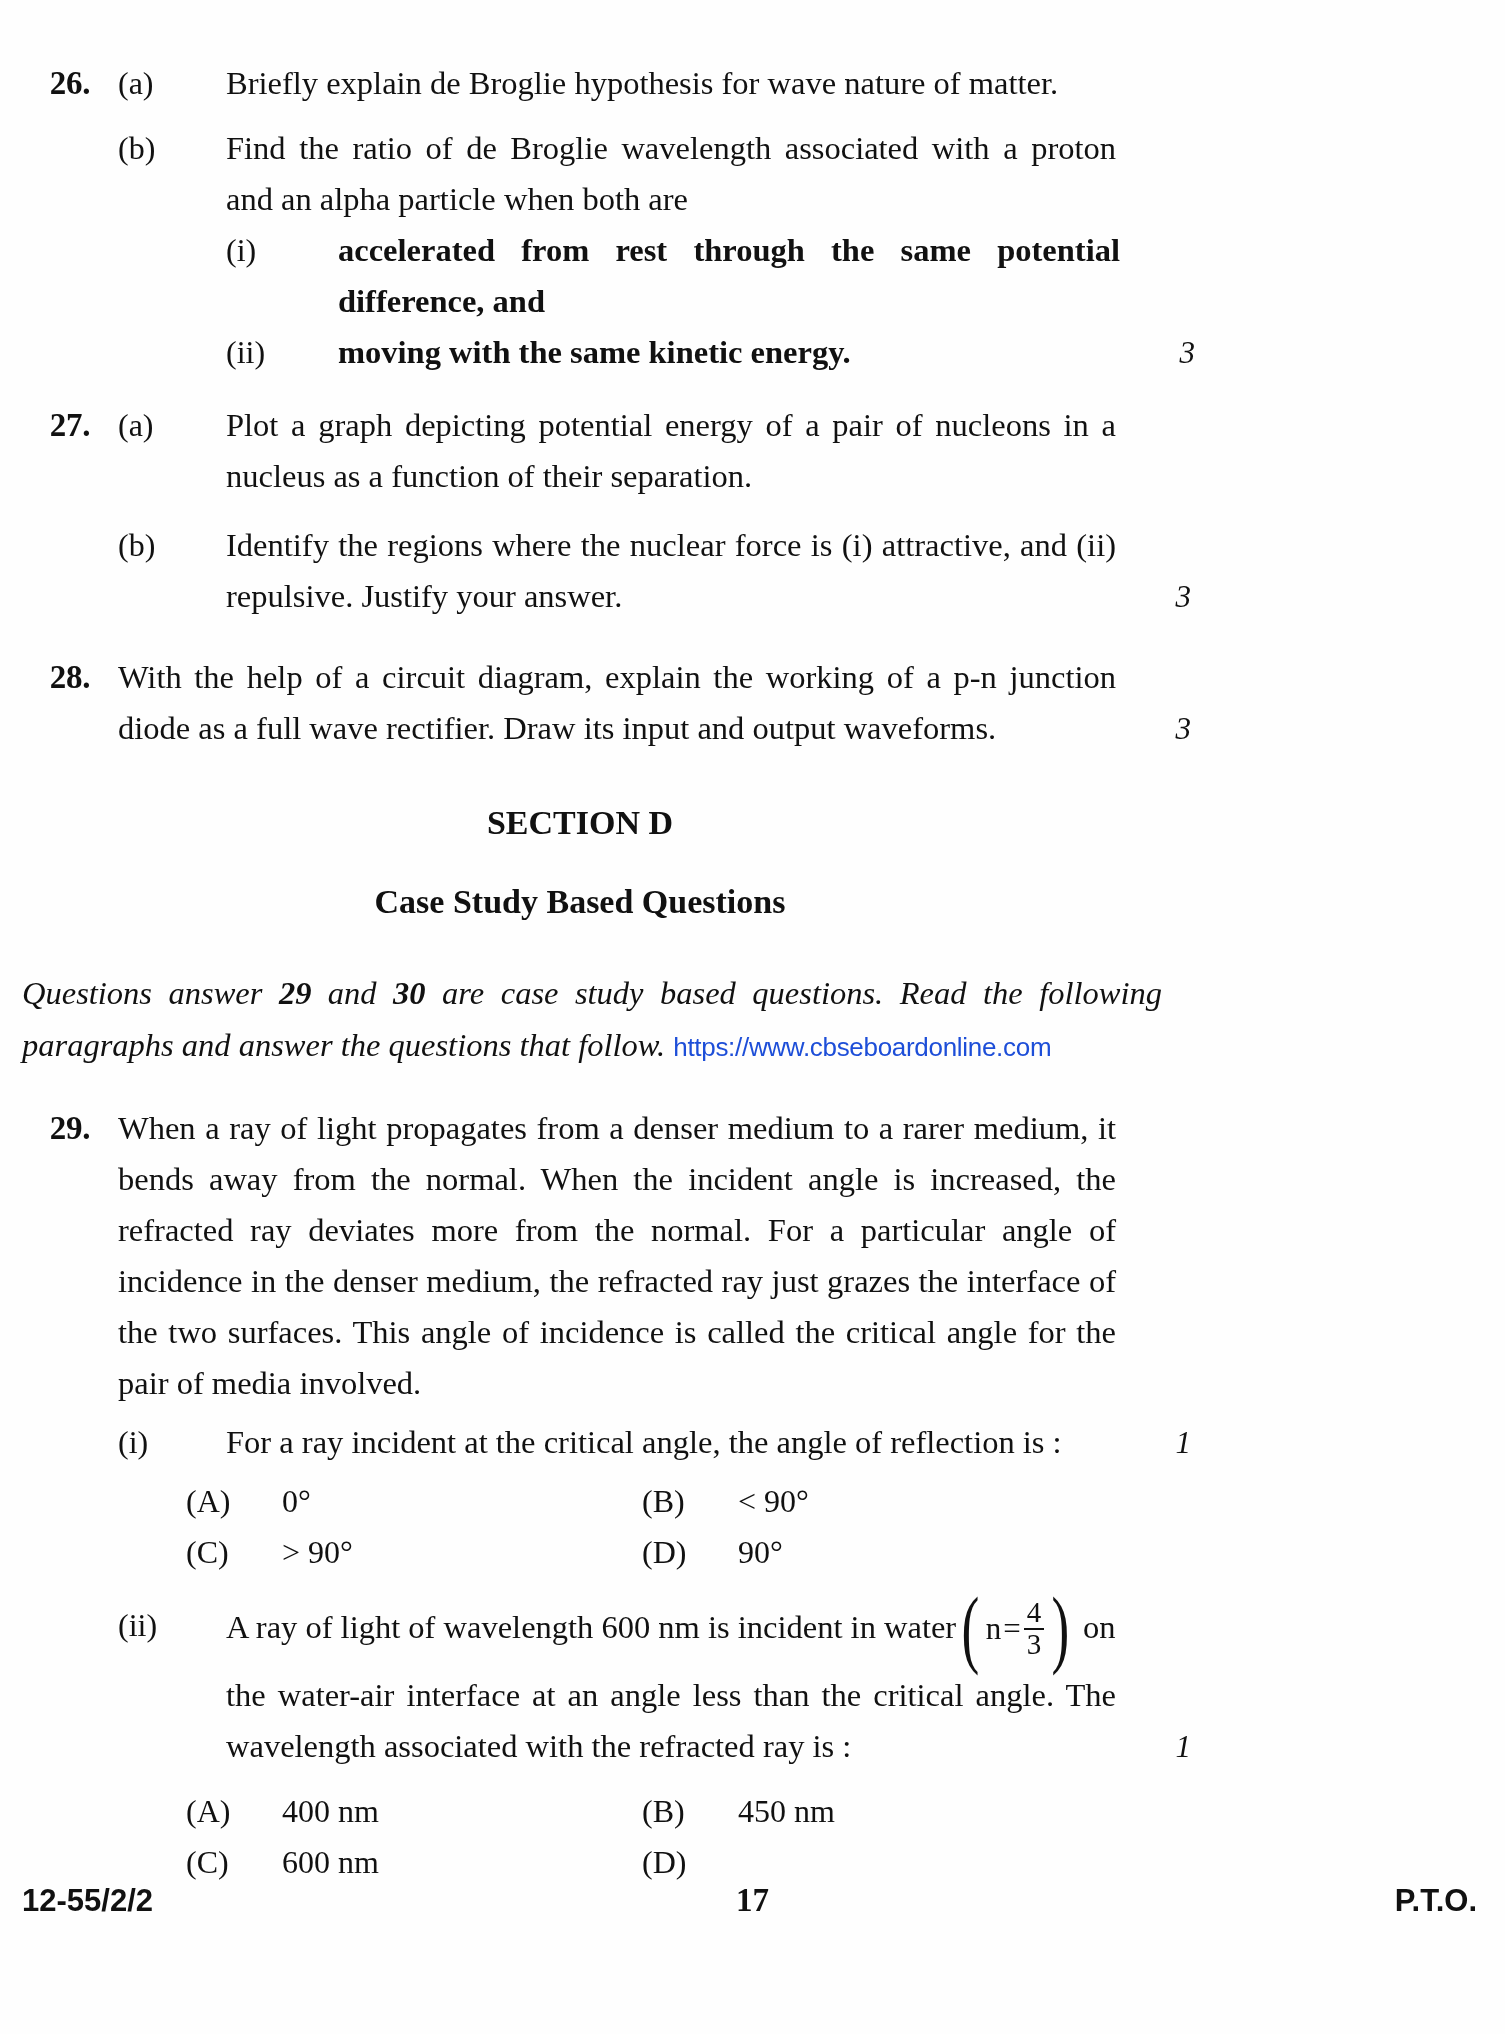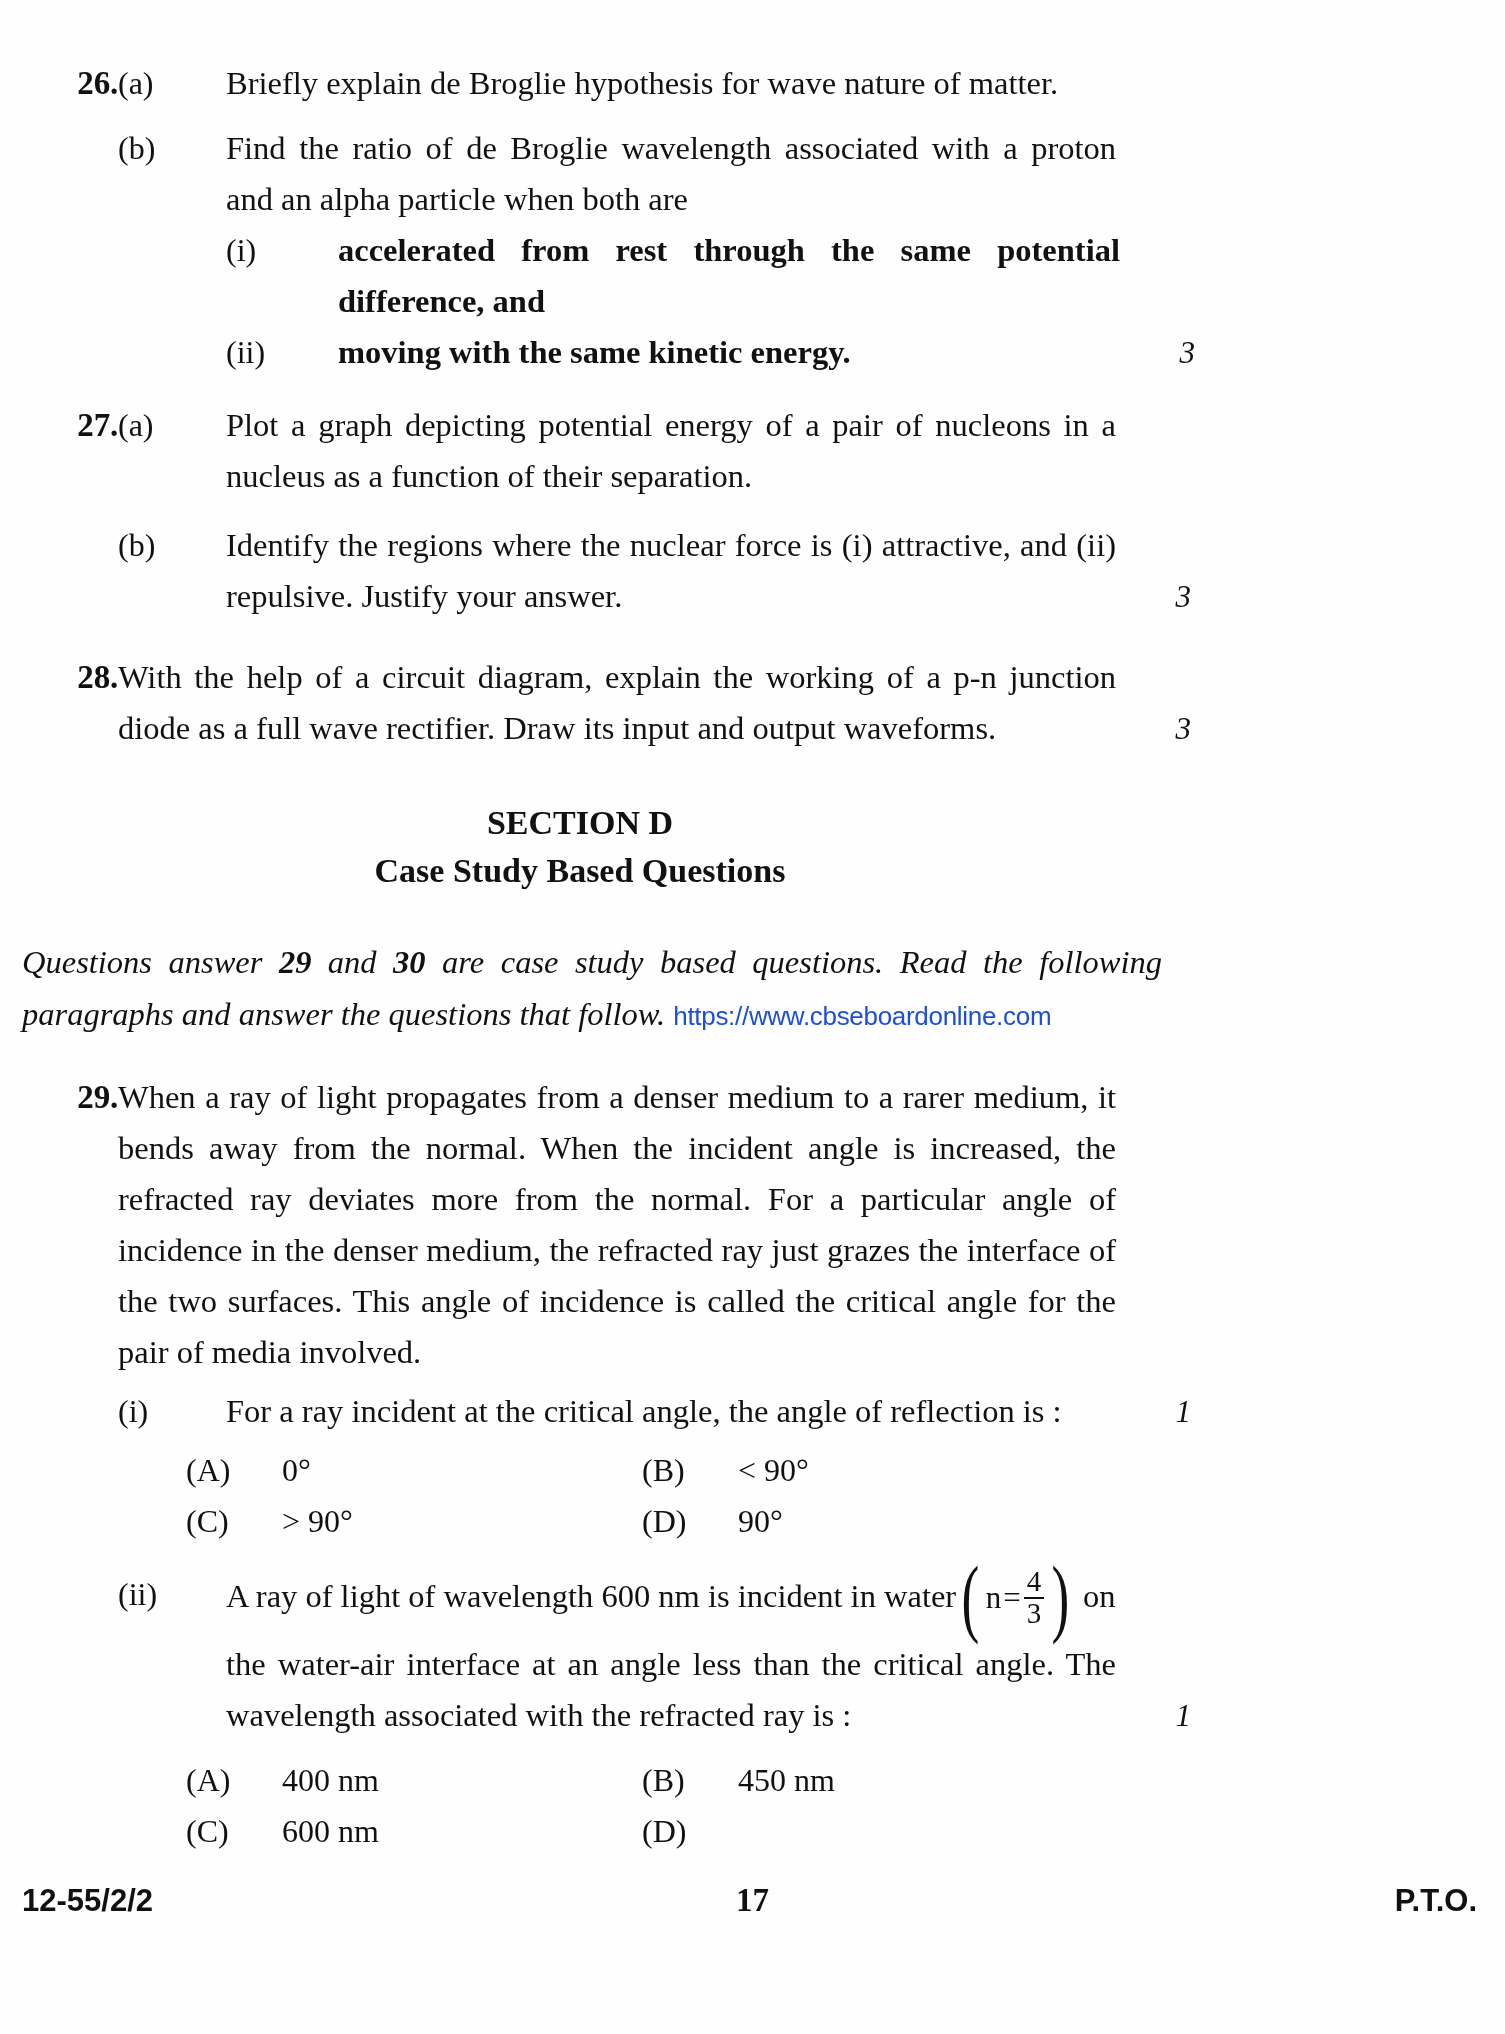--- a/index.html
+++ b/index.html
@@ -32,21 +32,21 @@
   .qrow {
     display: flex;
     align-items: flex-start;
     width: 1505px;
     box-sizing: border-box;
     padding-right: 0;
   }
   .qnum {
     width: 118px;
     flex: 0 0 118px;
-    text-align: right;
+    text-align: center;
     padding-left: 22px;
     box-sizing: border-box;
     font-weight: bold;
     font-size: 33px;
     line-height: 51px;
     letter-spacing: -0.2px;
   }
   .qpart {
     width: 108px;
     flex: 0 0 108px;
@@ -96,20 +96,21 @@
     line-height: 46px;
     width: 1160px;
     margin-left: 0;
   }
   .section-sub {
     text-align: center;
     font-weight: bold;
     font-size: 34px;
     line-height: 50px;
     width: 1160px;
+    margin-top: 31px;
   }
 
   
   .instruction {
     font-style: italic;
     font-size: 32.5px;
     line-height: 52px;
     text-align: justify;
     width: 1140px;
     margin-left: 22px;

